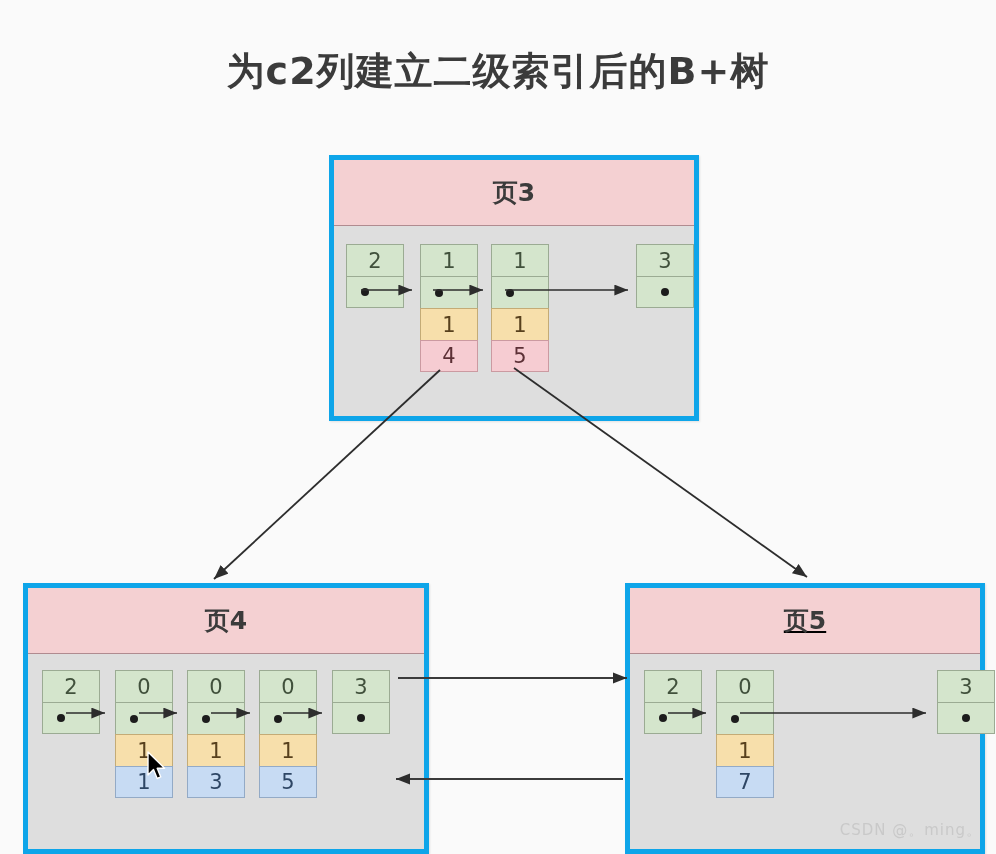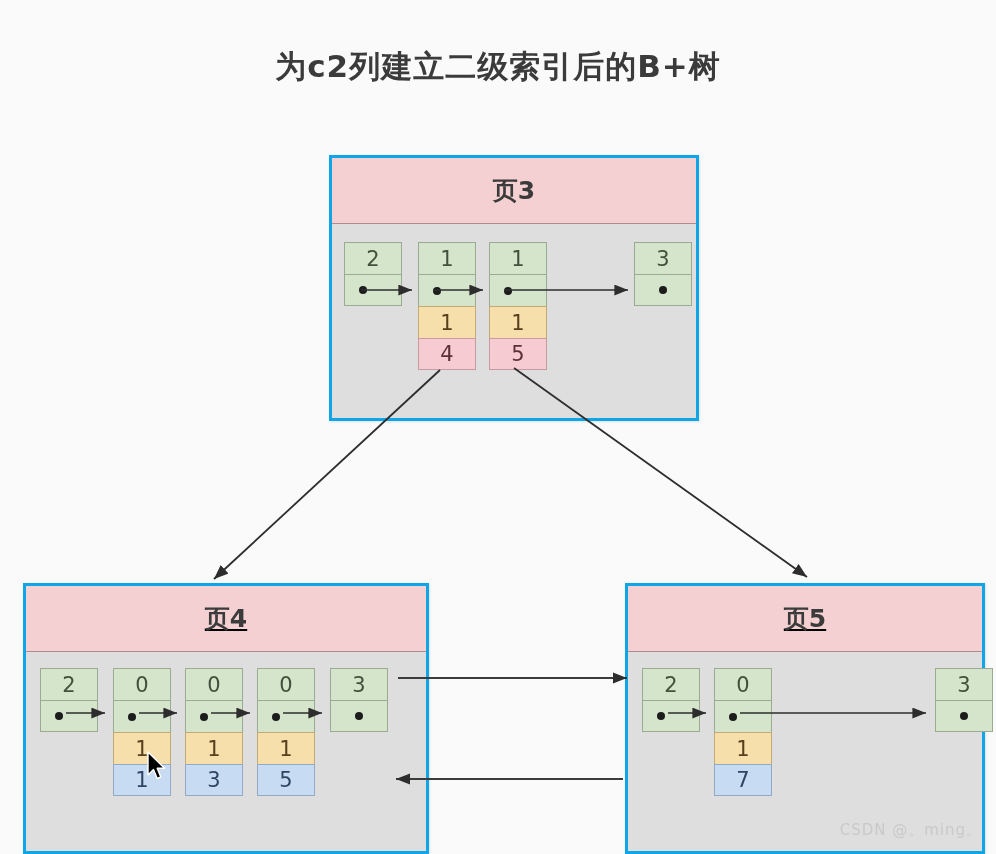--- a/index.html
+++ b/index.html
@@ -17,32 +17,32 @@
     overflow: hidden;
   }
 
   
   .title {
     position: absolute;
     left: 0;
     top: 46px;
     width: 996px;
     text-align: center;
-    font-size: 31px;
+    font-size: 38px;
     font-weight: 700;
     color: #3b3b3b;
     letter-spacing: 1px;
     white-space: nowrap;
   }
 
   
   .page-node {
     position: absolute;
     box-sizing: border-box;
-    border: 3px solid #0ea5e9;
+    border: 5px solid #0ea5e9;
     background: #dedede;
     box-shadow: 1px 1px 2px rgba(0,0,0,0.10);
   }
   .page-header {
     box-sizing: border-box;
     height: 66px;
     background: #f4d0d2;
     border-bottom: 1px solid #b08b90;
     display: flex;
     align-items: center;
@@ -156,21 +156,21 @@
       <div class="record" style="left:302px; top:18px;">
         <div class="cell green">3</div>
         <div class="cell green ptr">
             <span class="dot"></span>
           </div>
       </div>
 
     </div>
   </div>
 
-  <div class="page-node" style="left:23px; top:583px; width:406px; height:271px;text-decoration:underline;">
+  <div class="page-node" style="left:23px; top:583px; width:406px; height:271px;">
     <div class="page-header">页4</div>
     <div class="page-body">
 
       <div class="record" style="left:14px; top:16px;">
         <div class="cell green">2</div>
         <div class="cell green ptr left-dot">
             <span class="dot"></span>
           </div>
       </div>
 

